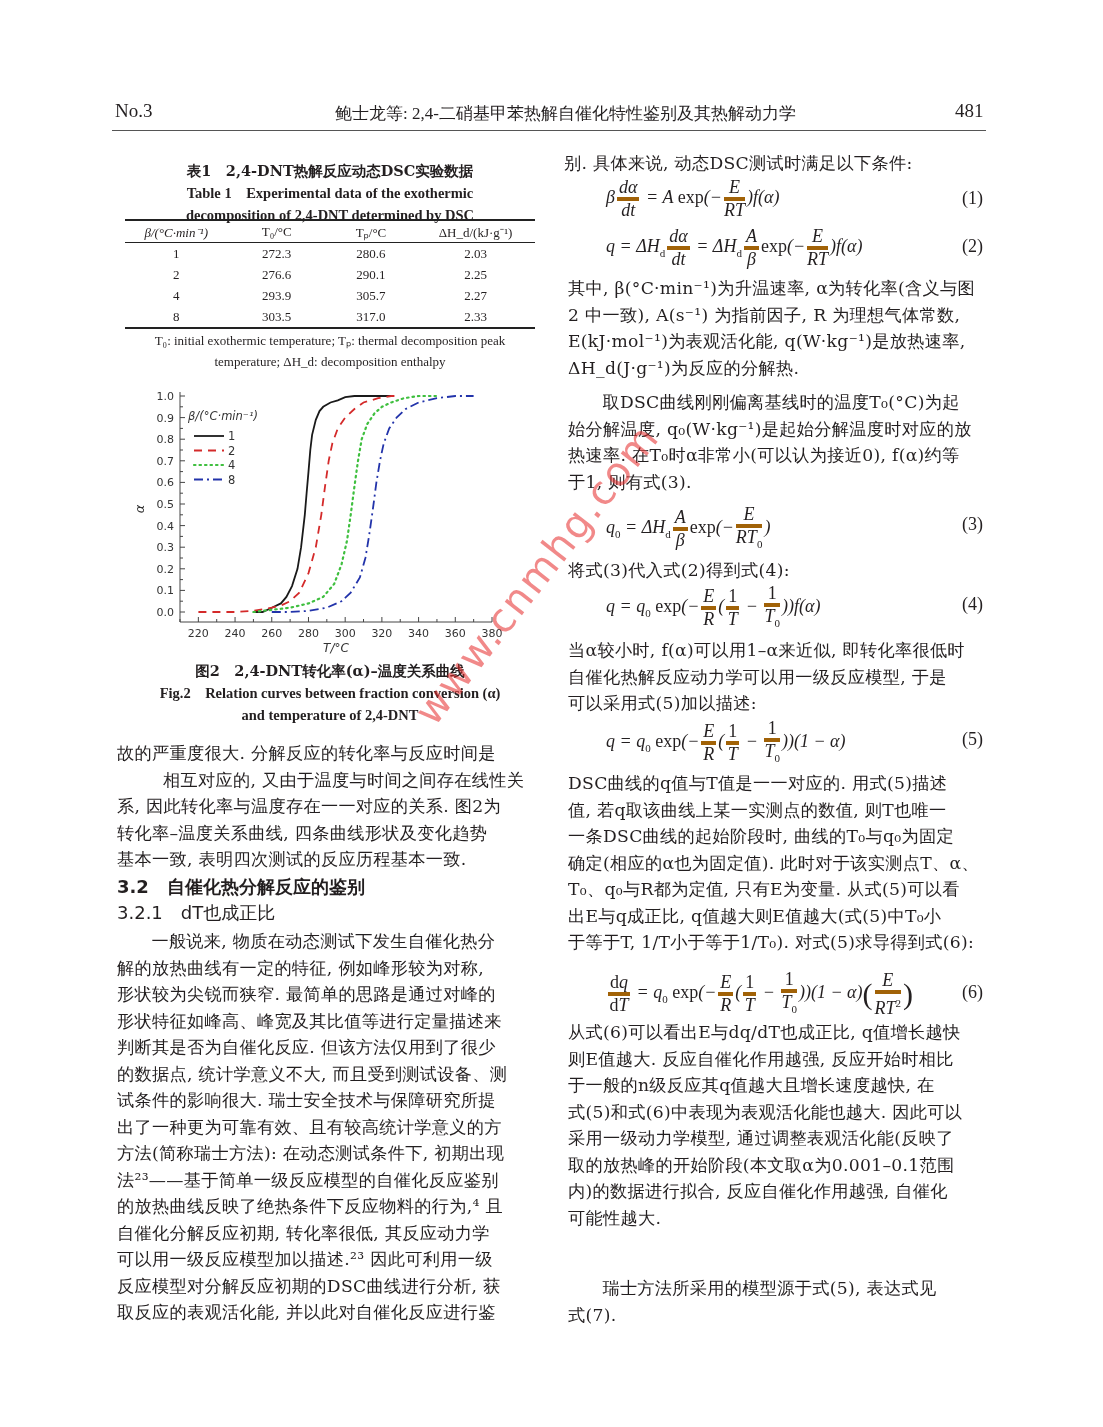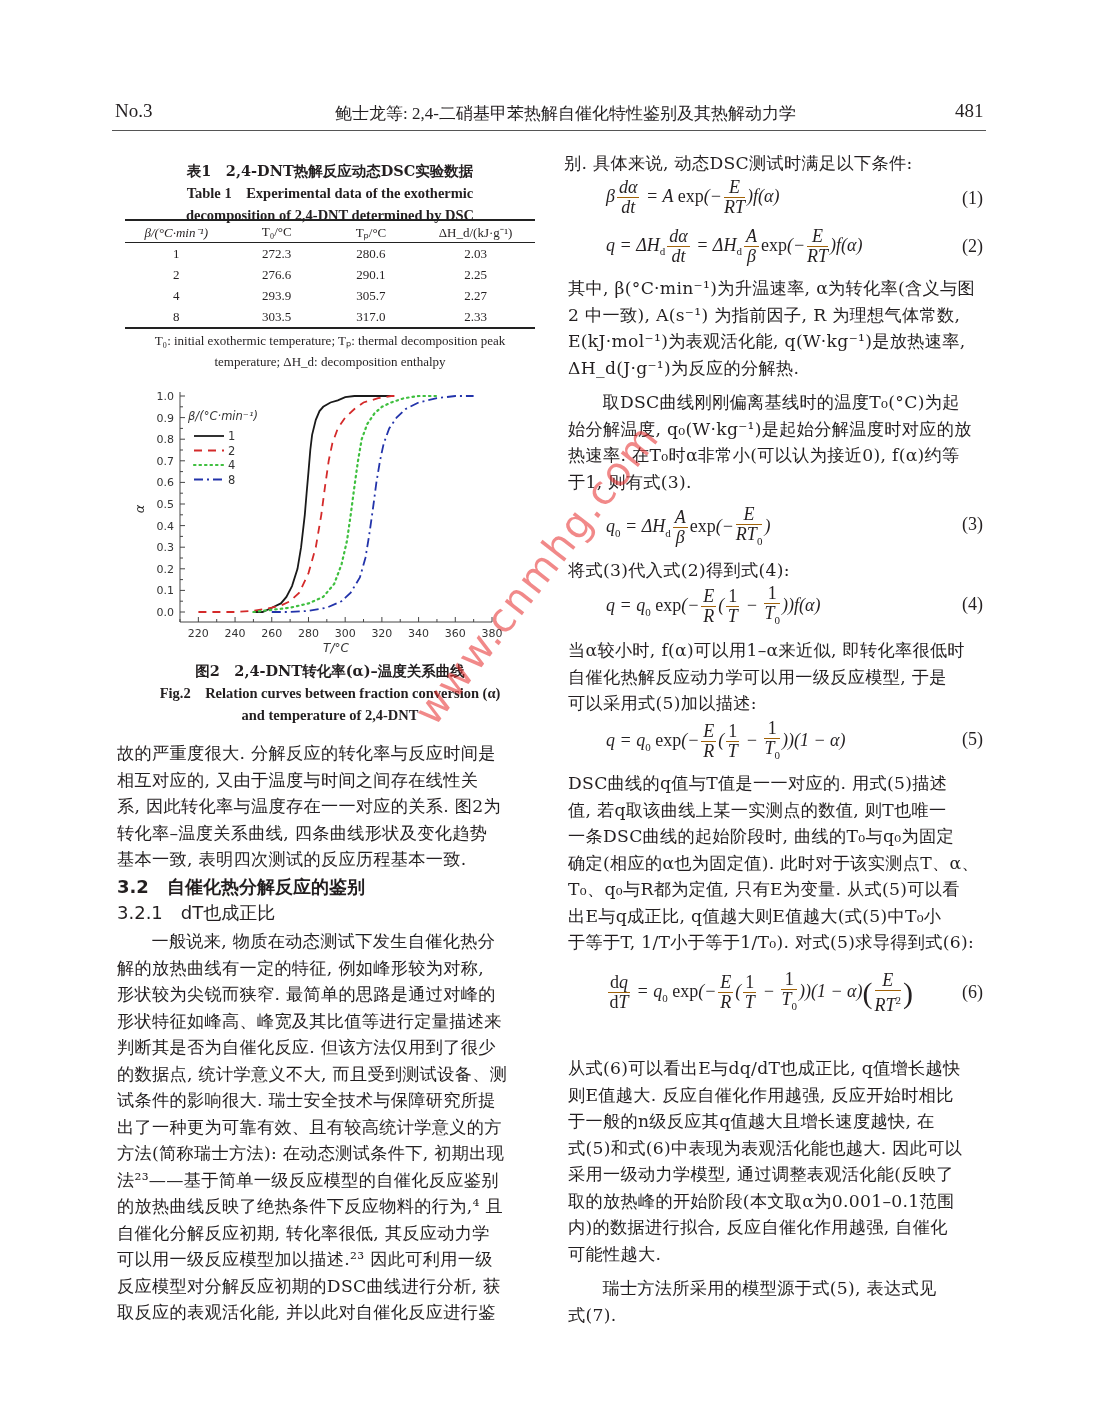--- a/index.html
+++ b/index.html
@@ -15,21 +15,21 @@
   .t1-top { border-top:2px solid #222; }
   .t1-mid { border-bottom:1px solid #222; }
   .t1-bot { border-bottom:2px solid #222; }
   .note { font-size:13px; text-align:center; line-height:21px; font-family:"Liberation Serif",serif; }
   .para { font-size:17.2px; line-height:26.5px; text-align:justify; letter-spacing:0.3px; }
   .sec { font-family:"DejaVu Sans","Liberation Sans",sans-serif; font-size:18px; line-height:26px; }
   .eq { font-family:"Liberation Serif",serif; font-size:18px; font-style:italic; }
   .eqnum { font-family:"Liberation Serif",serif; font-size:18px; }
   .frac { display:inline-block; vertical-align:middle; text-align:center; margin:0 2px; }
   .frac > span { display:block; line-height:19px; }
-  .frac > span.num { border-bottom:1px solid #a16207; padding:0 2px; }
+  .frac > span.num { border-bottom:4px solid #a16207; padding:0 2px; }
   .up { font-style:normal; }
   sub, sup { font-size:11px; }
   .watermark { left:405px; top:705px; transform:rotate(-52deg); transform-origin:left top;
                color:rgba(230,40,40,0.55); font-family:"DejaVu Sans",sans-serif;
                font-size:40px; letter-spacing:2px; }
   svg text { font-family:"DejaVu Sans","Liberation Sans",sans-serif; }
 </style>
 </head>
 <body>
 
@@ -169,21 +169,21 @@
 
 <div class="abs cap" style="left:120px; top:660px; width:420px;">
   <div>图2　2,4-DNT转化率(α)–温度关系曲线</div>
   <div class="serif">Fig.2　Relation curves between fraction conversion (α)</div>
   <div class="serif">and temperature of 2,4-DNT</div>
 </div>
 
 <div class="abs para" style="left:117px; top:740px; width:418px;">
   <div id="lp1">
       <div style="white-space: nowrap;">故的严重度很大. 分解反应的转化率与反应时间是</div>
-      <div style="white-space: nowrap;">相互对应的, 又由于温度与时间之间存在线性关</div>
+      <div style="white-space: nowrap; margin-left: 46px;">相互对应的, 又由于温度与时间之间存在线性关</div>
       <div style="white-space: nowrap;">系, 因此转化率与温度存在一一对应的关系. 图2为</div>
       <div style="white-space: nowrap;">转化率–温度关系曲线, 四条曲线形状及变化趋势</div>
       <div style="white-space: nowrap;">基本一致, 表明四次测试的反应历程基本一致.</div>
     </div>
 </div>
 <div class="abs sec" style="left:117px; top:874px; font-weight:bold;">3.2　自催化热分解反应的鉴别</div>
 <div class="abs sec" style="left:117px; top:900px;">3.2.1　dT也成正比</div>
 <div class="abs para" style="left:117px; top:928px; width:418px;">
   <div id="lp2">
       <div style="white-space: nowrap; padding-left: 2em;">一般说来, 物质在动态测试下发生自催化热分</div>
@@ -270,21 +270,21 @@
     </div>
 </div>
 
 <div class="abs eq" style="left:606px; top:970px;">
   <span class="frac"><span class="num"><span class="up">d</span>q</span><span><span class="up">d</span>T</span></span> = q<sub class="up">0</sub> <span class="up">exp</span>(−<span class="frac"><span class="num">E</span><span>R</span></span>(<span class="frac"><span class="num up">1</span><span>T</span></span> − <span class="frac"><span class="num up">1</span><span>T<sub class="up">0</sub></span></span>))(1 − <i>α</i>)<span style="font-size:30px;vertical-align:middle;font-style:normal">(</span><span class="frac"><span class="num">E</span><span>RT<sup class="up">2</sup></span></span><span style="font-size:30px;vertical-align:middle;font-style:normal">)</span>
 </div>
 <div class="abs eqnum" style="left:962px; top:982px;">(6)</div>
 
 <div class="abs para" style="left:568px; top:1019px; width:420px;">
   <div id="rp6">
-      <div style="white-space: nowrap; margin-top: 36px;">从式(6)可以看出E与dq/dT也成正比, q值增长越快</div>
+      <div style="white-space: nowrap;">从式(6)可以看出E与dq/dT也成正比, q值增长越快</div>
       <div style="white-space: nowrap;">则E值越大. 反应自催化作用越强, 反应开始时相比</div>
       <div style="white-space: nowrap;">于一般的n级反应其q值越大且增长速度越快, 在</div>
       <div style="white-space: nowrap;">式(5)和式(6)中表现为表观活化能也越大. 因此可以</div>
       <div style="white-space: nowrap;">采用一级动力学模型, 通过调整表观活化能(反映了</div>
       <div style="white-space: nowrap;">取的放热峰的开始阶段(本文取α为0.001–0.1范围</div>
       <div style="white-space: nowrap;">内)的数据进行拟合, 反应自催化作用越强, 自催化</div>
       <div style="white-space: nowrap;">可能性越大.</div>
     </div>
 </div>
 <div class="abs para" style="left:568px; top:1275px; width:420px;">

